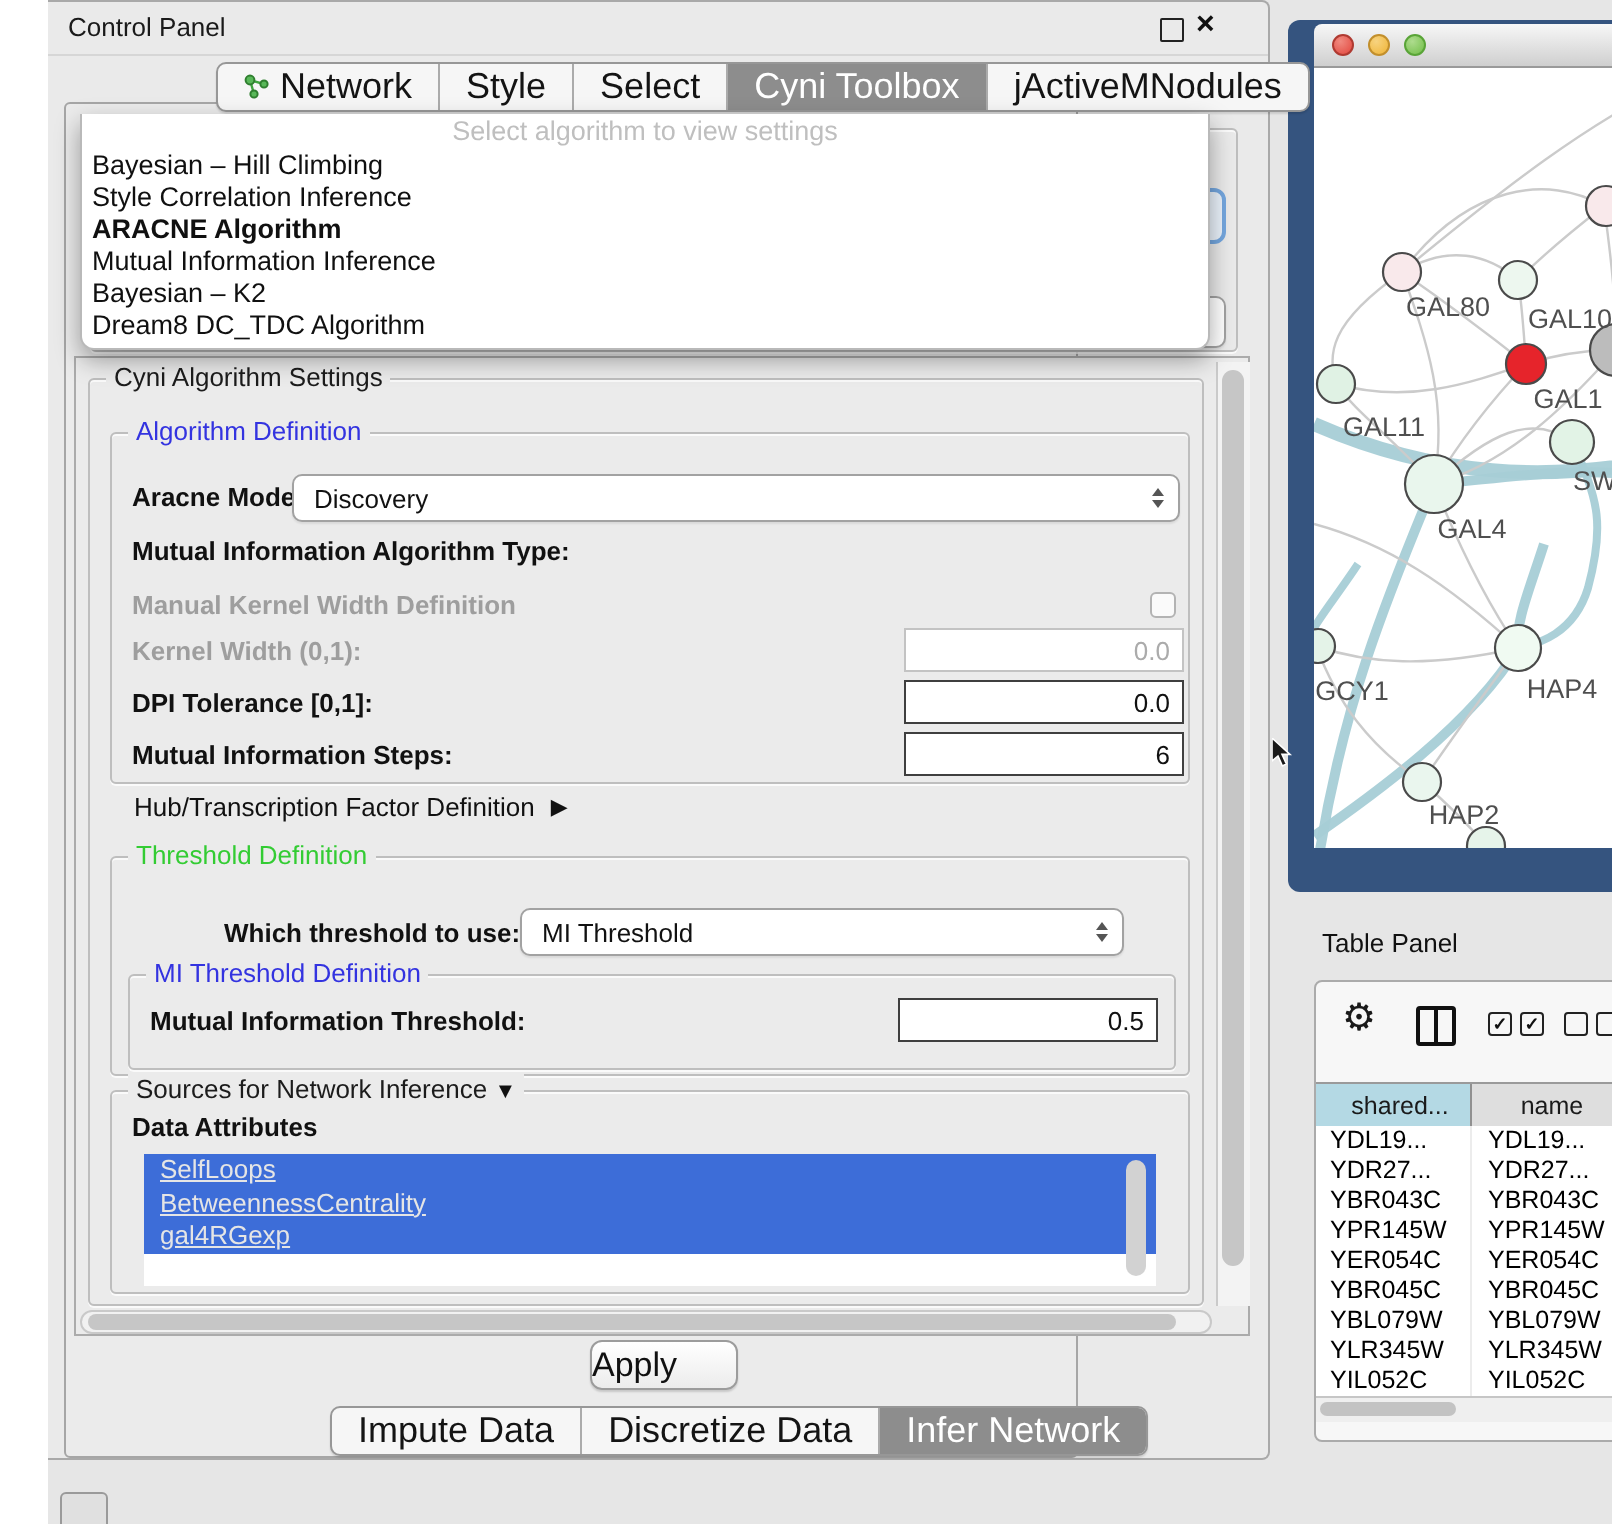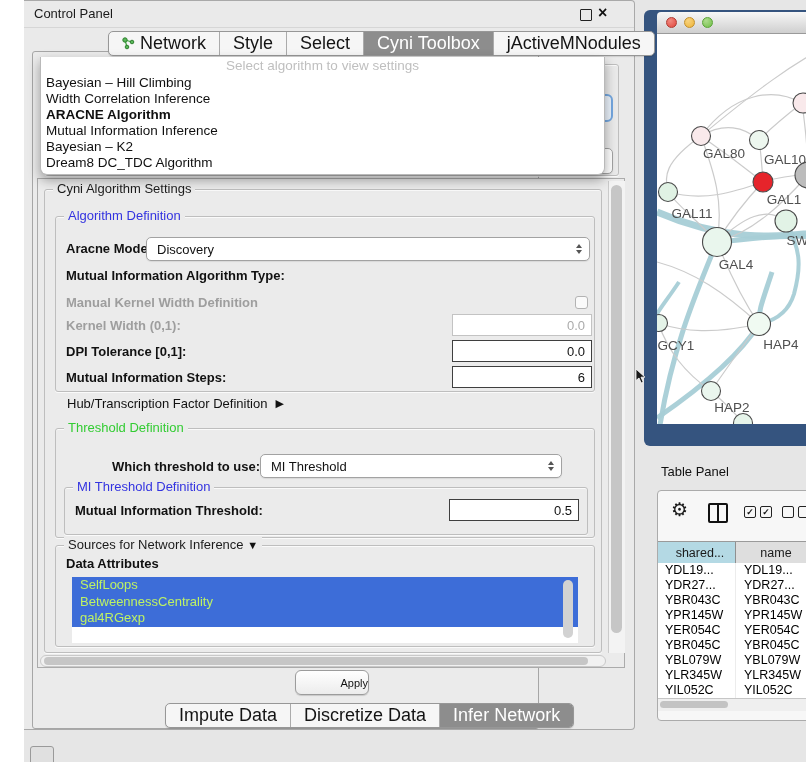--- a/index.html
+++ b/index.html
@@ -55,35 +55,35 @@
   
   #settings-viewport{position:absolute;left:4px;top:126px;width:588px;height:490px;
                      border:1px solid #ABABAB;background:#EBEBEB;box-sizing:border-box;}
   #cyni-group{left:6px;top:10px;width:556px;height:462px;}
   #algdef-group{left:10px;top:26px;width:538px;height:174px;}
   #thr-group{left:10px;top:238px;width:538px;height:108px;}
   #mi-group{left:8px;top:58px;width:522px;height:46px;}
   #src-group{left:10px;top:355px;width:538px;height:100px;}
 
   #attr-list{position:absolute;left:16px;top:31px;width:506px;height:66px;background:#FFF;overflow:hidden;}
-  .attr-item{height:16.5px;line-height:16.5px;padding-left:8px;font-size:13px;color:#bef264;background:#3D6DD8;}
+  .attr-item{height:16.5px;line-height:16.5px;padding-left:8px;font-size:13px;color:#e5e5e5;background:#3D6DD8;text-decoration:underline;}
   #attr-thumb{position:absolute;right:5px;top:3px;width:10px;height:58px;background:#D2D2D2;border-radius:5px;}
 
   .vscroll{position:absolute;left:570px;top:2px;width:16px;height:472px;background:#F3F3F3;border-left:1px solid #CACACA;}
   .vscroll .thumb{position:absolute;left:2px;top:4px;width:11px;height:448px;background:#C6C6C6;border-radius:6px;}
   .hscroll{position:absolute;left:2px;top:476px;width:566px;height:12px;background:#F1F1F1;
            border:1px solid #C9C9C9;border-radius:6px;box-sizing:border-box;}
   .hscroll .thumb{position:absolute;left:3px;top:1px;width:544px;height:8px;background:#C6C6C6;border-radius:4px;}
 
   #hub-row{position:absolute;left:22px;top:206px;font-size:13px;color:#111;display:flex;align-items:center;gap:8px;}
   .tri{font-size:11px;color:#111;}
 
   #apply-btn{position:absolute;left:262px;top:618px;width:72px;height:23px;background:linear-gradient(#FFFFFF,#ECECEC);
-             border:1px solid #9C9C9C;border-radius:6px;font-size:11px;color:#111;
-             display:flex;align-items:center;justify-content:flex-end;box-shadow:0 1px 1px rgba(0,0,0,.15);}
+             border:1px solid #9C9C9C;border-radius:6px;font-size:17px;color:#111;
+             display:flex;align-items:center;justify-content:flex-start;box-shadow:0 1px 1px rgba(0,0,0,.15);}
   #cp-bottom-tabs{left:132px;top:651px;}
 
   
   #algo-popup{position:absolute;left:16px;top:57px;width:563px;height:117px;background:#FFFFFF;
               border:1px solid #B9B9B9;border-top:none;border-radius:0 0 7px 7px;
               box-shadow:0 5px 12px rgba(0,0,0,.35);z-index:40;overflow:hidden;}
   #algo-prompt{height:18px;line-height:18px;text-align:center;font-size:13.5px;color:#BFBFBF;}
   .pitem{height:16px;line-height:16px;padding-left:5px;font-size:13.5px;color:#101010;}
   .pitem.bold{font-weight:bold;}
 
@@ -293,21 +293,21 @@
         <div class="seg sel">
           <span>Infer Network</span>
         </div>
       </div>
     </div>
   </div>
 
   <div id="algo-popup">
     <div id="algo-prompt">Select algorithm to view settings</div>
     <div class="pitem">Bayesian – Hill Climbing</div>
-    <div class="pitem">Width Correlation Inference</div>
+    <div class="pitem">Style Correlation Inference</div>
     <div class="pitem bold">ARACNE Algorithm</div>
     <div class="pitem">Mutual Information Inference</div>
     <div class="pitem">Bayesian – K2</div>
     <div class="pitem">Dream8 DC_TDC Algorithm</div>
   </div>
 
   <div id="stub-btn"></div>
 
   <div id="net-window">
     <div id="net-inner">

